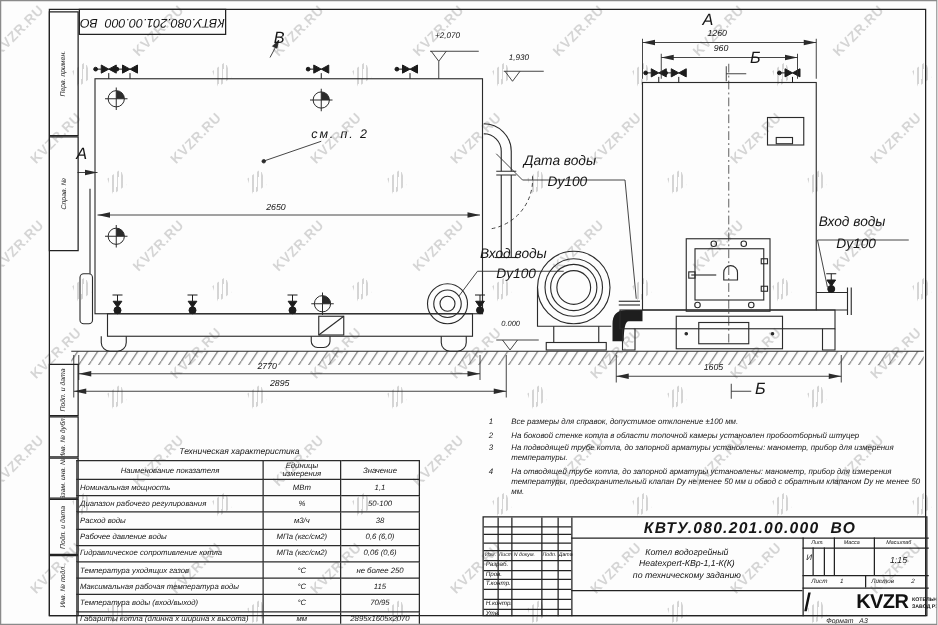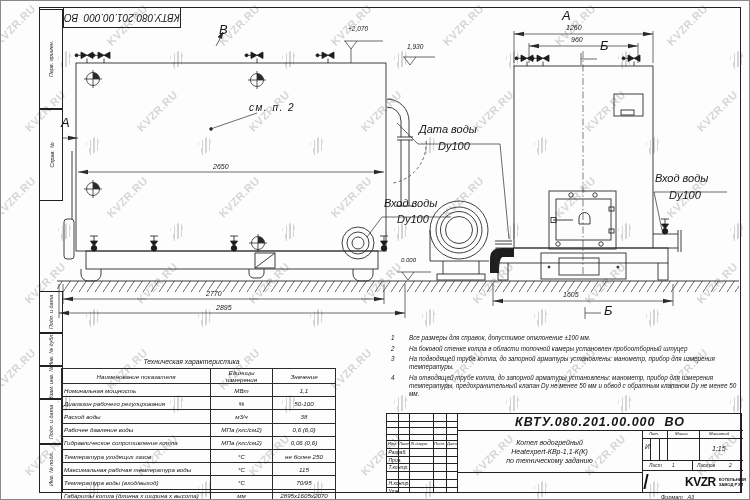--- a/index.html
+++ b/index.html
@@ -43,21 +43,21 @@
   .vl{position:absolute;width:1px;background:#222;}
   .hl{position:absolute;height:1px;background:#222;}
   .tb .t{position:absolute;font-style:italic;white-space:nowrap;line-height:1;}
   .tb-desig{position:absolute;left:70px;top:0;width:286px;height:16px;display:flex;align-items:center;
             justify-content:center;font-size:12.5px;font-style:italic;font-weight:600;letter-spacing:1px;white-space:pre;}
   .tb-name{position:absolute;left:70px;top:17px;width:185px;height:40px;display:flex;flex-direction:column;
            align-items:center;justify-content:center;font-size:7px;font-style:italic;line-height:9px;text-align:center;}
   .logo-row{position:absolute;left:258px;top:57px;width:96px;height:21px;display:flex;align-items:center;}
   .logo-glyph{width:13px;height:13px;background:repeating-linear-gradient(115deg,#111 0 2px,#fff 2px 3.6px);
               border:1px solid #111;margin-right:2px;transform:skewX(-12deg);}
-  .logo-word{font-size:12px;font-weight:800;color:#111;letter-spacing:-.5px;padding-left:36px;}
+  .logo-word{font-size:16px;font-weight:800;color:#111;letter-spacing:-.5px;padding-left:36px;}
   .company{font-size:4.2px;font-weight:700;line-height:5px;margin-left:3px;}
   .fmt{position:absolute;left:660px;top:493px;font-size:5.5px;font-style:italic;color:#161616;white-space:pre;}
 </style>
 </head>
 <body>
 
 <div class="sheet">
 
   <div id="wm-layer">
       <span class="wm-t" style="left: -12px; top: 18px;">KVZR.RU</span>

